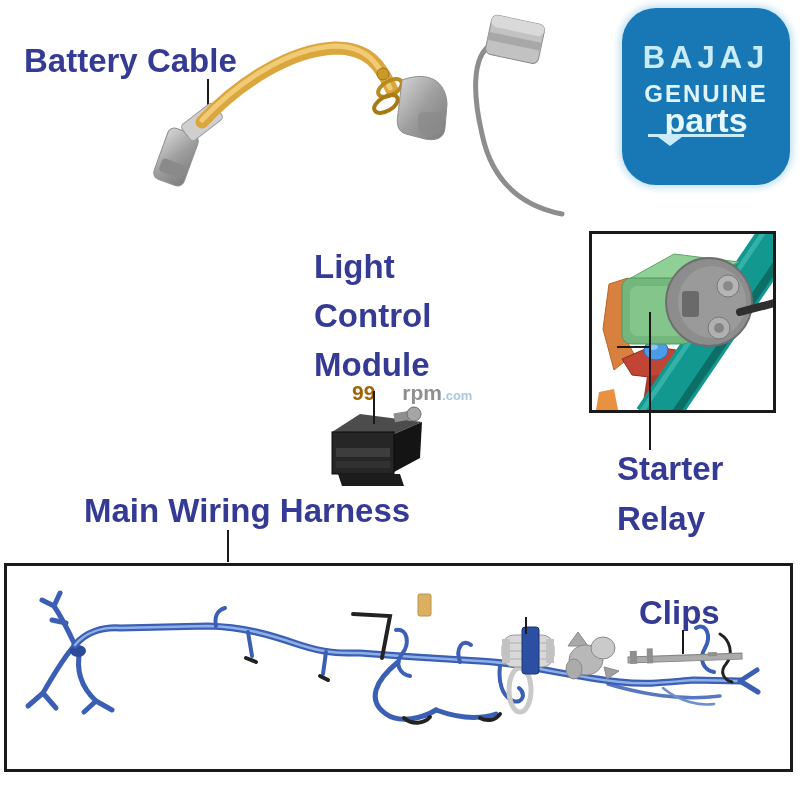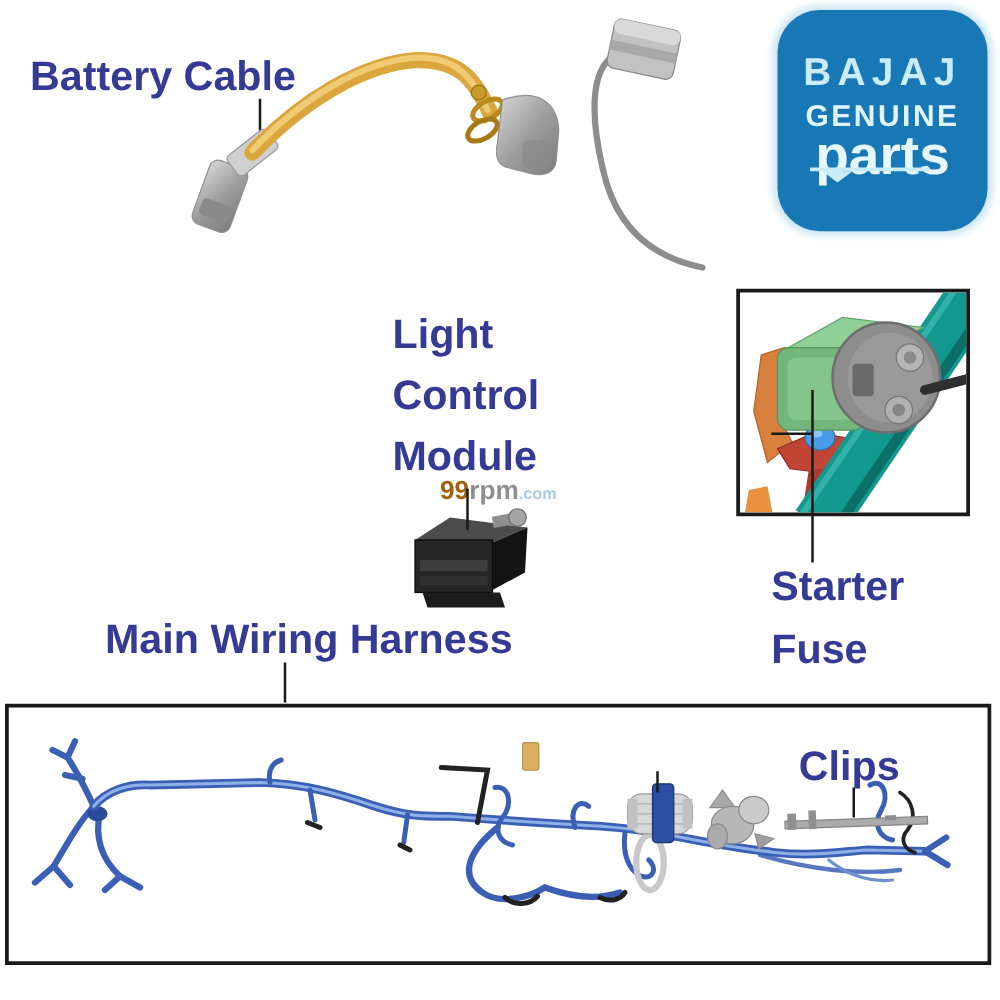--- a/index.html
+++ b/index.html
@@ -16,31 +16,31 @@
   .leader.h{height:2px;}
   .frame{position:absolute;border:3px solid #1a1a1a;background:#ffffff;}
   
   .logo{
     position:absolute;left:622px;top:8px;width:168px;height:177px;
     background:#1878b6;border-radius:34px;text-align:center;
     box-shadow:0 0 7px 3px #c4e2f2;
   }
   .logo-brand{margin-top:32px;font-size:31px;font-weight:700;letter-spacing:5px;color:#c9ecf8;}
   .logo-genuine{margin-top:4px;font-size:24px;font-weight:700;letter-spacing:2px;color:#dff4fb;}
-  .logo-parts{margin-top:-5px;font-size:44px;font-weight:700;color:#e6f7fd;line-height:1;}
+  .logo-parts{margin-top:-5px;font-size:34px;font-weight:700;color:#e6f7fd;line-height:1;}
   .logo-rule{position:absolute;left:26px;top:126px;width:96px;height:3px;background:#c9ecf8;}
   .logo-arrow{
     position:absolute;left:10px;top:3px;width:0;height:0;
     border-left:12px solid transparent;border-right:12px solid transparent;
     border-top:9px solid #c9ecf8;
   }
   
   .watermark{position:absolute;left:352px;top:381px;font-size:21px;font-weight:700;white-space:nowrap;}
   .wm-99{color:#a16207;}
-  .wm-rpm{color:#8f8f8f;}
+  .wm-rpm{color:#8f8f8f;padding-left:27px;}
   .wm-com{color:#a9c9e5;font-size:13px;font-weight:600;}
   svg{position:absolute;}
 </style>
 </head>
 <body>
 
 <div class="canvas">
 
   <div class="lbl" style="left:24px;top:44px">Battery Cable</div>
   <div class="leader v" style="left:207px;top:79px;height:33px"></div>
@@ -136,21 +136,21 @@
       <circle cx="136" cy="52" r="5" fill="#8a8a8a"></circle>
       <circle cx="127" cy="94" r="11" fill="#b0b0b0" stroke="#777"></circle>
       <circle cx="127" cy="94" r="5" fill="#858585"></circle>
 
       <path d="M 148 78 L 194 66" stroke="#2f2f2f" stroke-width="8" stroke-linecap="round"></path>
     </svg>
   </div>
   <div class="leader h" style="left:617px;top:346px;width:33px"></div>
   <div class="leader v" style="left:649px;top:312px;height:138px"></div>
   <div class="lbl" style="left:617px;top:452px">Starter</div>
-  <div class="lbl" style="left:617px;top:502px">Fuse</div>
+  <div class="lbl" style="left:617px;top:502px">Relay</div>
 
   <div class="lbl" style="left:84px;top:494px">Main Wiring Harness</div>
   <div class="leader v" style="left:227px;top:530px;height:32px"></div>
 
   <div class="frame" style="left:4px;top:563px;width:783px;height:203px"></div>
 
   <svg width="775" height="198" viewBox="0 0 775 198" style="left:8px;top:568px">
 
     <g stroke="#3a5fb5" stroke-width="5" fill="none" stroke-linecap="round">
       <path d="M 67 77 C 60 62 54 50 46 38"></path>

